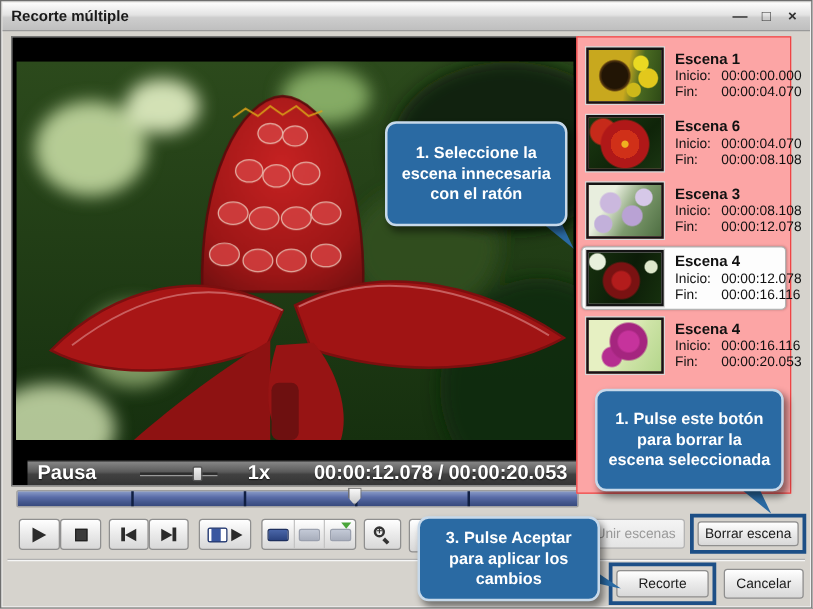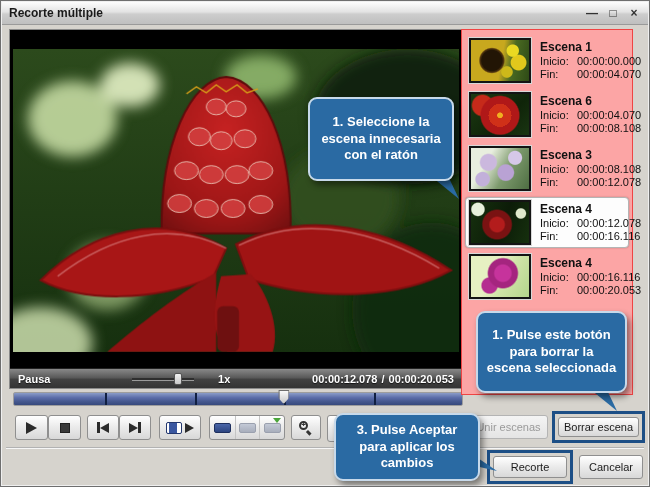--- a/index.html
+++ b/index.html
@@ -15,24 +15,24 @@
   .win-btns { margin-left:auto; display:flex; gap:7px; }
   .wbtn { font-size:12px; font-weight:bold; color:#333; width:14px; text-align:center; cursor:default; line-height:14px; }
 
   
   .video-panel { position:absolute; left:8px; top:28px; width:454px; height:360px;
                  border:1px solid #8a8a8a; background:#000; }
   .screen { position:absolute; left:1px; right:1px; top:1px; bottom:20px; background:#000; overflow:hidden; }
   .video-content { position:absolute; left:2px; right:2px; top:18px; bottom:16px; overflow:hidden; }
   .video-content svg { width:100%; height:100%; display:block; }
 
-  .statusbar { position:absolute; left:0; right:0; bottom:0; height:20px;
+  .statusbar { position:absolute; left:12px; right:0; bottom:0; height:20px;
                background:linear-gradient(#888,#5a5a5a 45%,#414141 55%,#343434);
                border-top:1px solid #222; display:flex; align-items:center; padding:0 8px;
-               color:#fff; font-size:11px; font-weight:bold; text-shadow:0 1px 1px rgba(0,0,0,.7); }
+               color:#fff; font-size:16px; font-weight:bold; text-shadow:0 1px 1px rgba(0,0,0,.7); }
   .speed-slider { position:relative; width:62px; height:14px; margin-left:auto; }
   .speed-slider .track { position:absolute; left:0; right:0; top:6px; height:3px; background:#2e2e2e;
                          border-bottom:1px solid #9a9a9a; }
   .speed-slider .shandle { position:absolute; left:68%; top:1px; width:8px; height:12px; border-radius:2px;
                            background:linear-gradient(#f2f2f2,#c9c9c9); border:1px solid #555; }
   .speed-label { margin-left:24px; }
   .times { margin-left:auto; white-space:nowrap; }
   .times .sep { margin:0 4px; }
 
   

